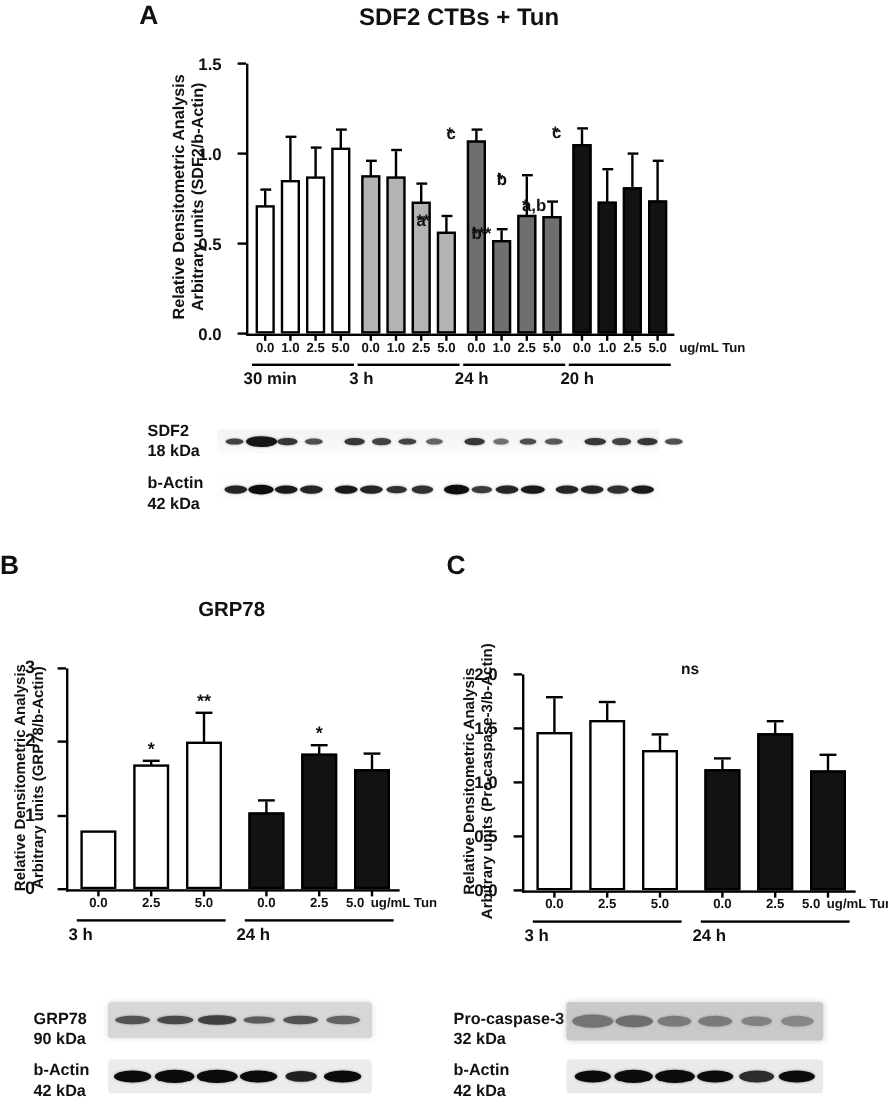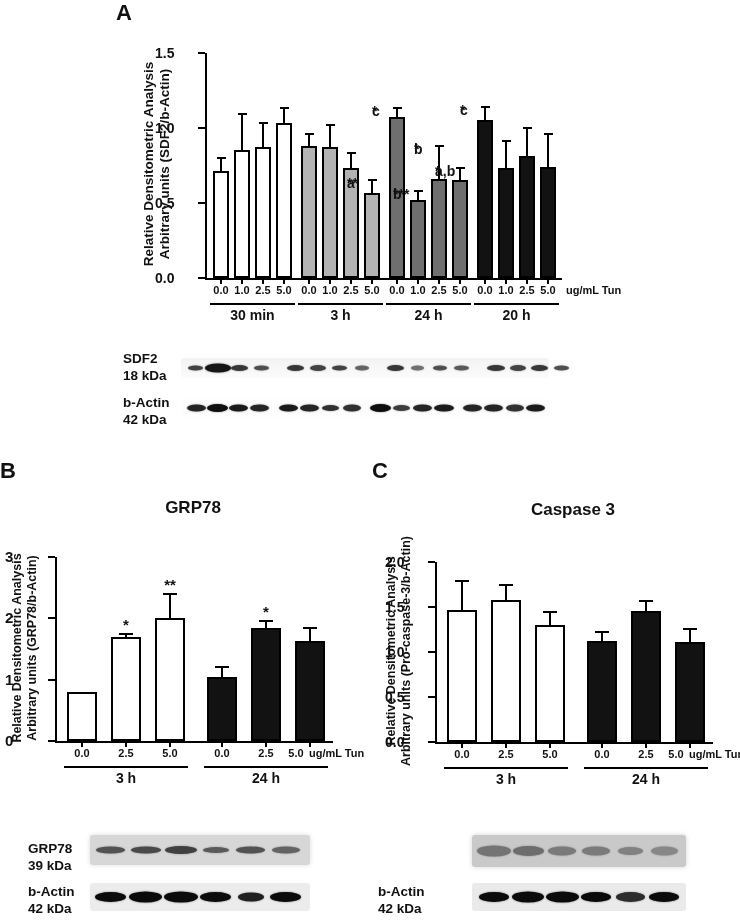--- a/index.html
+++ b/index.html
@@ -8,39 +8,40 @@
   .pletter{position:absolute;font-size:22px;font-weight:bold;}
   .ctitle{position:absolute;text-align:center;font-weight:bold;}
   .ylab{position:absolute;transform:rotate(-90deg);text-align:center;font-weight:bold;}
   .ylab div{white-space:nowrap;}
   .chart{position:absolute;}
   .plot{position:relative;border-left:2.5px solid #000;border-bottom:2.5px solid #000;}
   .plot *{position:absolute;}
   .bar{box-sizing:border-box;border:2px solid #000;bottom:0;}
   .eb{background:#000;}
   .ann{text-align:center;font-weight:bold;line-height:13px;}
-  .ytl{text-align:left;font-weight:bold;}
+  .ytl{text-align:center;font-weight:bold;}
   .ytm{background:#000;}
   .xtm{background:#000;}
   .xl{text-align:center;font-weight:bold;font-size:11px;white-space:nowrap;}
   .gline{border-top:2px solid #000;height:0;}
-  .glab{text-align:center;font-weight:bold;font-size:14px;}
+  .glab{text-align:left;font-weight:bold;font-size:14px;}
   .sfx{font-weight:bold;font-size:11px;white-space:nowrap;}
   .nsann{text-align:center;font-weight:bold;font-size:13px;}
   .blot{position:absolute;}
   .blot-label{position:absolute;font-size:13.5px;font-weight:600;line-height:17px;}
   .strip{position:absolute;border-radius:3px;}
   .band{position:absolute;top:50%;border-radius:50%;}
 </style>
 </head>
 <body>
 
 <div class="page">
 
   <div class="pletter" style="left:116px;top:0px;">A</div>
+  <div class="ctitle" style="left:205px;top:4px;width:355px;font-size:20px;">SDF2 CTBs + Tun</div>
   <div class="ylab" style="left:22px;top:148px;width:270px;font-size:13.5px;line-height:16px;">
     <div>Relative Densitometric Analysis</div>
     <div>Arbitrary units (SDF2/b-Actin)</div>
   </div>
   <div class="chart" id="chart-0" style="left:205px;top:53px;">
       <div class="plot" style="width: 355px; height: 225px;">
         <div class="ytm" style="left: -9px; width: 7px; height: 2px; bottom: -1px;"></div>
         <div class="ytl" style="left: -52px; width: 40px; bottom: -8px; font-size: 14px;">0.0</div>
         <div class="ytm" style="left: -9px; width: 7px; height: 2px; bottom: 74px;"></div>
         <div class="ytl" style="left: -52px; width: 40px; bottom: 67px; font-size: 14px;">0.5</div>
@@ -262,21 +263,21 @@
         <div class="xl" style="left: 221px; width: 36px; top: 190px;">5.0</div>
         <div class="gline" style="left: 147px; width: 124px; top: 209px;"></div>
         <div class="glab" style="left: 140px; width: 138px; top: 213px;">24 h</div>
         <div class="sfx" style="left: 252px; top: 190px;">ug/mL Tun</div>
       </div>
     </div>
 
   <div class="blot" style="left:28px;top:835px;width:300px;height:85px;">
     <div class="blot-label" style="left:0;top:5px;">
       <div>GRP78</div>
-      <div>39 kDa</div>
+      <div>90 kDa</div>
     </div>
     <div class="strip" style="left:62px;top:0;width:220px;height:30px;background:#d7d7d7;box-shadow:0 0 5px #dcdcdc;">
         <div class="band" style="left: 6px; width: 29px; height: 7px; transform: translateY(-50%); background: rgb(38, 38, 38); opacity: 0.75; box-shadow: rgba(30, 30, 30, 0.55) 0px 0px 2px;"></div>
         <div class="band" style="left: 40.5px; width: 30px; height: 7px; transform: translateY(-50%); background: rgb(38, 38, 38); opacity: 0.8; box-shadow: rgba(30, 30, 30, 0.55) 0px 0px 2px;"></div>
         <div class="band" style="left: 74.5px; width: 32px; height: 8px; transform: translateY(-50%); background: rgb(38, 38, 38); opacity: 0.85; box-shadow: rgba(30, 30, 30, 0.55) 0px 0px 2px;"></div>
         <div class="band" style="left: 112.5px; width: 26px; height: 6px; transform: translateY(-50%); background: rgb(38, 38, 38); opacity: 0.7; box-shadow: rgba(30, 30, 30, 0.55) 0px 0px 2px;"></div>
         <div class="band" style="left: 146px; width: 29px; height: 7px; transform: translateY(-50%); background: rgb(38, 38, 38); opacity: 0.75; box-shadow: rgba(30, 30, 30, 0.55) 0px 0px 2px;"></div>
         <div class="band" style="left: 181.5px; width: 28px; height: 7px; transform: translateY(-50%); background: rgb(38, 38, 38); opacity: 0.65; box-shadow: rgba(30, 30, 30, 0.55) 0px 0px 2px;"></div>
       </div>
     <div class="blot-label" style="left:0;top:48px;">
@@ -287,21 +288,20 @@
         <div class="band" style="left: 5px; width: 31px; height: 10px; transform: translateY(-50%); background: rgb(11, 11, 11); opacity: 1; box-shadow: rgba(30, 30, 30, 0.55) 0px 0px 2px;"></div>
         <div class="band" style="left: 39px; width: 33px; height: 11px; transform: translateY(-50%); background: rgb(11, 11, 11); opacity: 1; box-shadow: rgba(30, 30, 30, 0.55) 0px 0px 2px;"></div>
         <div class="band" style="left: 73.5px; width: 34px; height: 11px; transform: translateY(-50%); background: rgb(11, 11, 11); opacity: 1; box-shadow: rgba(30, 30, 30, 0.55) 0px 0px 2px;"></div>
         <div class="band" style="left: 110px; width: 31px; height: 10px; transform: translateY(-50%); background: rgb(11, 11, 11); opacity: 1; box-shadow: rgba(30, 30, 30, 0.55) 0px 0px 2px;"></div>
         <div class="band" style="left: 147.5px; width: 26px; height: 9px; transform: translateY(-50%); background: rgb(11, 11, 11); opacity: 0.9; box-shadow: rgba(30, 30, 30, 0.55) 0px 0px 2px;"></div>
         <div class="band" style="left: 180px; width: 31px; height: 10px; transform: translateY(-50%); background: rgb(11, 11, 11); opacity: 1; box-shadow: rgba(30, 30, 30, 0.55) 0px 0px 2px;"></div>
       </div>
   </div>
 
   <div class="pletter" style="left:372px;top:458px;">C</div>
-  <div class="ctitle" style="left:435px;top:500px;width:276px;font-size:17px;">Caspase 3</div>
   <div class="ylab" style="left:274px;top:636px;width:250px;font-size:12.5px;line-height:15px;">
     <div>Relative Densitometric Analysis</div>
     <div>Arbitrary units (Pro-caspase-3/b-Actin)</div>
   </div>
   <div class="chart" id="chart-2" style="left:435px;top:562px;">
       <div class="plot" style="width: 276px; height: 180px;">
         <div class="ytm" style="left: -9px; width: 7px; height: 2px; bottom: -1px;"></div>
         <div class="ytl" style="left: -52px; width: 40px; bottom: -8px; font-size: 14px;">0.0</div>
         <div class="ytm" style="left: -9px; width: 7px; height: 2px; bottom: 44px;"></div>
         <div class="ytl" style="left: -52px; width: 40px; bottom: 37px; font-size: 14px;">0.5</div>
@@ -339,24 +339,29 @@
         <div class="xtm" style="left: 208px; width: 2px; top: 181px; height: 5px;"></div>
         <div class="xl" style="left: 191px; width: 36px; top: 186px;">2.5</div>
         <div class="bar" style="left: 238px; width: 30px; height: 100px; background: rgb(18, 18, 18);"></div>
         <div class="eb" style="left: 252px; width: 2px; bottom: 99px; height: 13px;"></div>
         <div class="eb" style="left: 246px; width: 14px; height: 2px; bottom: 112px;"></div>
         <div class="xtm" style="left: 252px; width: 2px; top: 181px; height: 5px;"></div>
         <div class="xl" style="left: 221px; width: 36px; top: 186px;">5.0</div>
         <div class="gline" style="left: 147px; width: 124px; top: 205px;"></div>
         <div class="glab" style="left: 140px; width: 138px; top: 209px;">24 h</div>
         <div class="sfx" style="left: 252px; top: 186px;">ug/mL Tun</div>
+        <div class="nsann" style="left: 0px; width: 276px; top: -12px;">ns</div>
       </div>
     </div>
 
   <div class="blot" style="left:378px;top:835px;width:320px;height:85px;">
+    <div class="blot-label" style="left:0;top:5px;">
+      <div>Pro-caspase-3</div>
+      <div>32 kDa</div>
+    </div>
     <div class="strip" style="left:94px;top:0;width:214px;height:32px;background:#c9c9c9;box-shadow:0 0 5px #d5d5d5;">
         <div class="band" style="left: 5px; width: 34px; height: 11px; transform: translateY(-50%); background: rgb(71, 71, 71); opacity: 0.65; box-shadow: rgba(30, 30, 30, 0.55) 0px 0px 2px;"></div>
         <div class="band" style="left: 40.5px; width: 31px; height: 10px; transform: translateY(-50%); background: rgb(71, 71, 71); opacity: 0.7; box-shadow: rgba(30, 30, 30, 0.55) 0px 0px 2px;"></div>
         <div class="band" style="left: 76px; width: 28px; height: 9px; transform: translateY(-50%); background: rgb(71, 71, 71); opacity: 0.6; box-shadow: rgba(30, 30, 30, 0.55) 0px 0px 2px;"></div>
         <div class="band" style="left: 110px; width: 28px; height: 9px; transform: translateY(-50%); background: rgb(71, 71, 71); opacity: 0.6; box-shadow: rgba(30, 30, 30, 0.55) 0px 0px 2px;"></div>
         <div class="band" style="left: 145.5px; width: 25px; height: 8px; transform: translateY(-50%); background: rgb(71, 71, 71); opacity: 0.55; box-shadow: rgba(30, 30, 30, 0.55) 0px 0px 2px;"></div>
         <div class="band" style="left: 178.5px; width: 27px; height: 9px; transform: translateY(-50%); background: rgb(71, 71, 71); opacity: 0.5; box-shadow: rgba(30, 30, 30, 0.55) 0px 0px 2px;"></div>
       </div>
     <div class="blot-label" style="left:0;top:48px;">
       <div>b-Actin</div>

